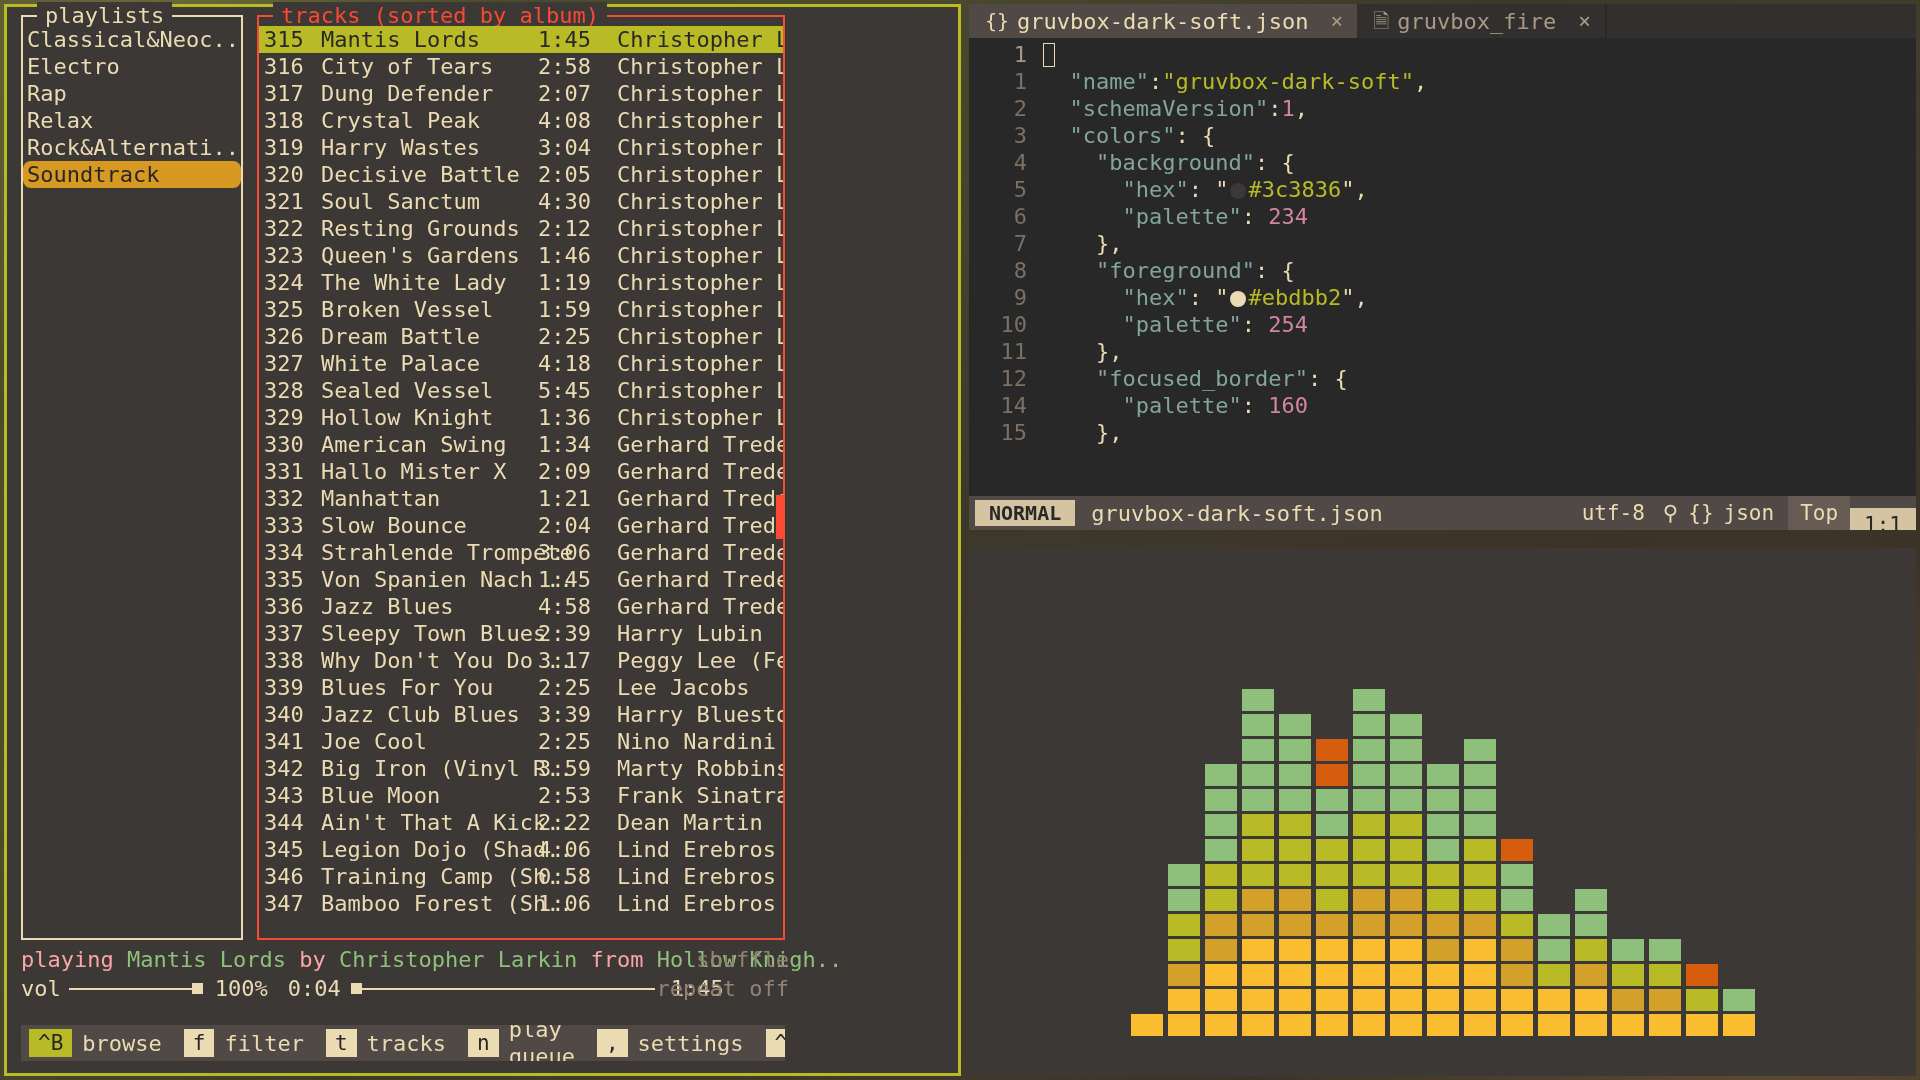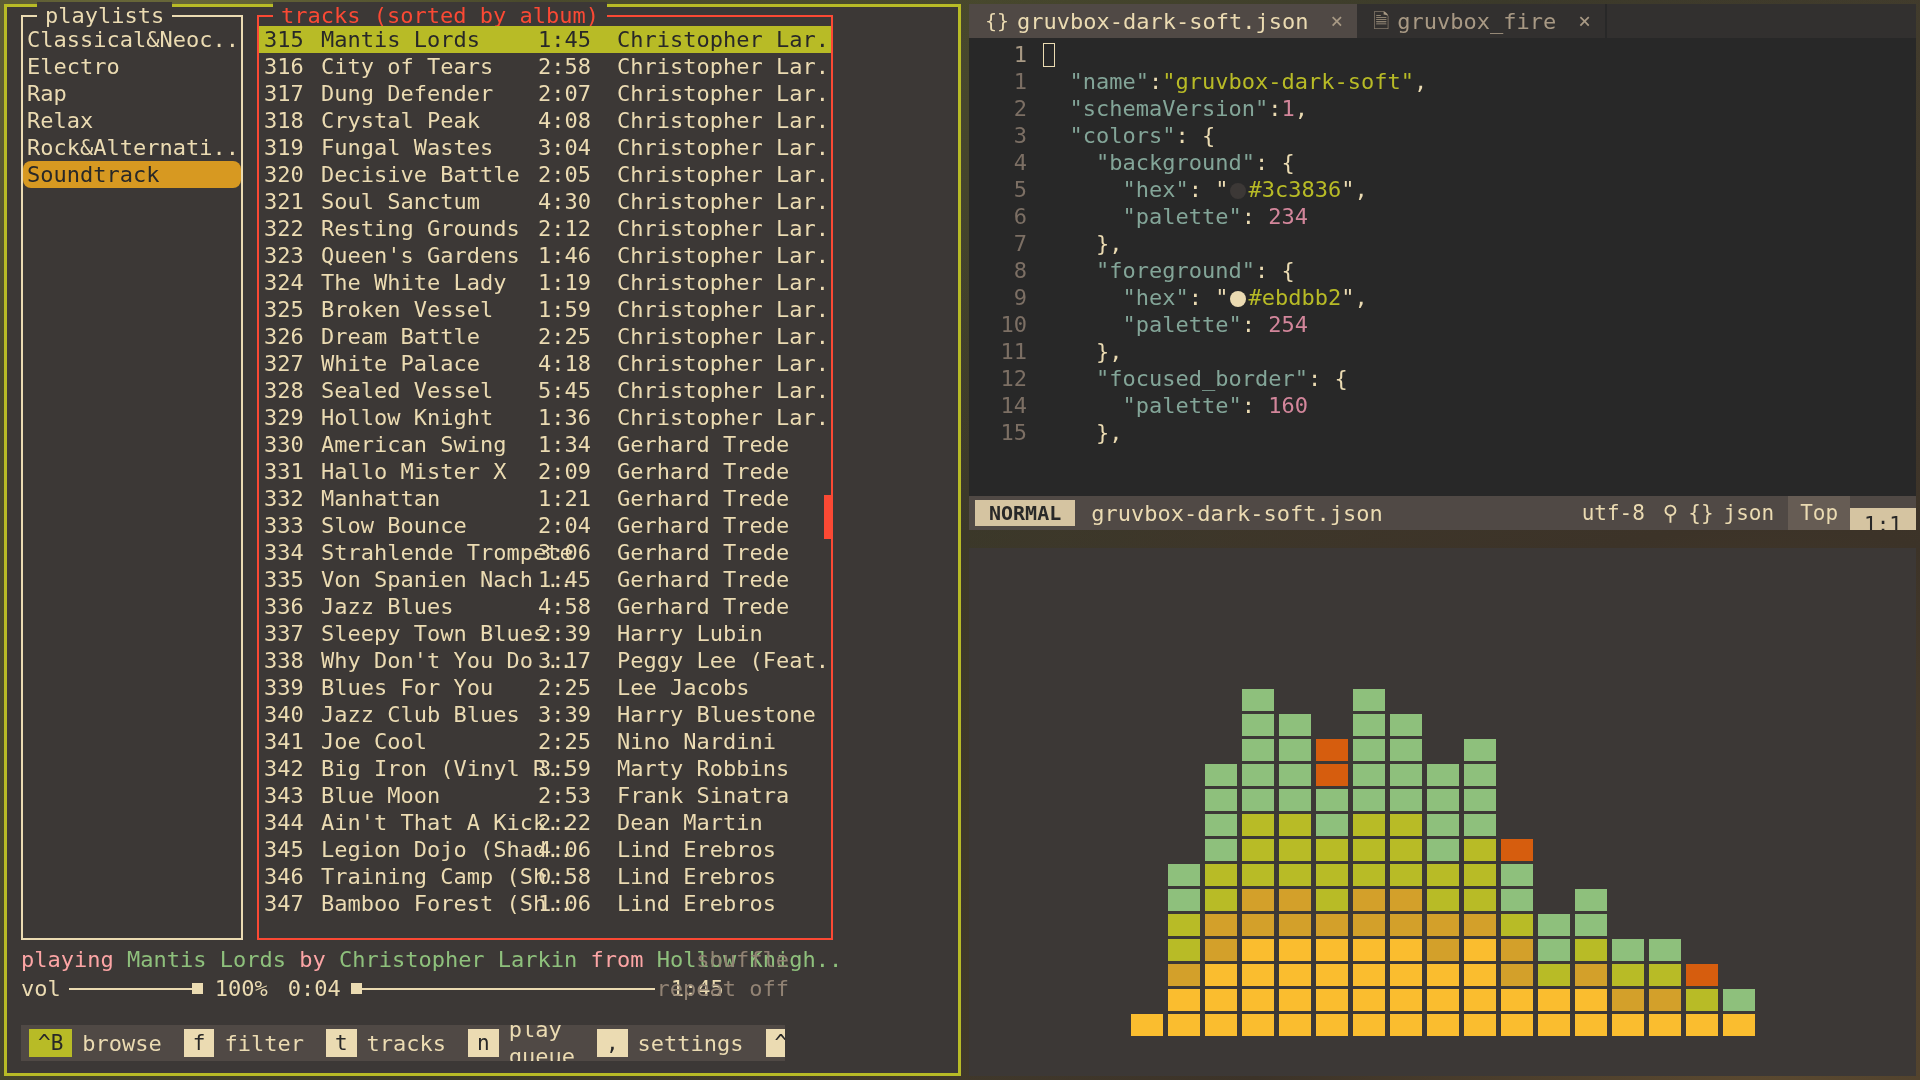--- a/index.html
+++ b/index.html
@@ -37,21 +37,21 @@
     background:#3c3836;color:#ebdbb2;font-size:22px;letter-spacing:0px;
   }
   .pl-list{position:absolute;top:9px;left:0;right:0;}
   .pl-item{
     height:27px;line-height:27px;color:#ebdbb2;padding:0 4px;white-space:nowrap;overflow:hidden;
   }
   .pl-item.sel{background:#d79921;color:#282828;border-radius:8px;}
 
   
   .tracks{
-    position:absolute;left:250px;top:8px;width:576px;height:925px;
+    position:absolute;left:250px;top:8px;width:528px;height:925px;
     border:2px solid #fb4934;box-sizing:border-box;
   }
   .tr-title{
     position:absolute;top:-15px;left:14px;padding:0 8px;
     background:#3c3836;color:#fb4934;font-size:22px;white-space:nowrap;
   }
   .tr-list{position:absolute;top:9px;left:0;right:0;overflow:hidden;}
   .tr-row{
     height:27px;line-height:27px;display:flex;color:#ebdbb2;white-space:nowrap;
   }
@@ -187,21 +187,21 @@
               <span class="c-art">Christopher Lar..</span>
             </div>
             <div class="tr-row">
               <span class="c-num">318</span>
               <span class="c-title">Crystal Peak</span>
               <span class="c-dur">4:08</span>
               <span class="c-art">Christopher Lar..</span>
             </div>
             <div class="tr-row">
               <span class="c-num">319</span>
-              <span class="c-title">Fungal Wastes</span>
+              <span class="c-title">Harry Wastes</span>
               <span class="c-dur">3:04</span>
               <span class="c-art">Christopher Lar..</span>
             </div>
             <div class="tr-row">
               <span class="c-num">320</span>
               <span class="c-title">Decisive Battle</span>
               <span class="c-dur">2:05</span>
               <span class="c-art">Christopher Lar..</span>
             </div>
             <div class="tr-row">

